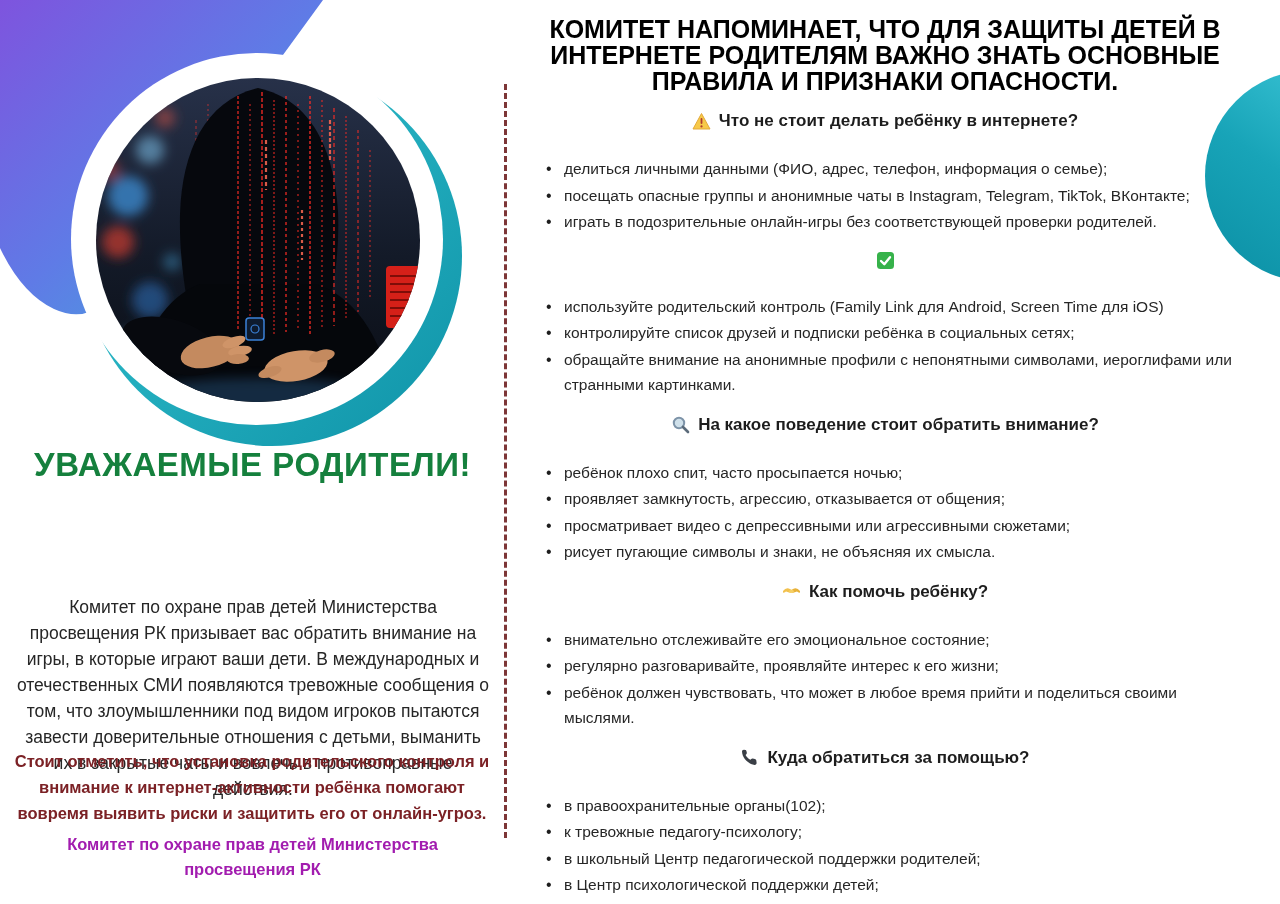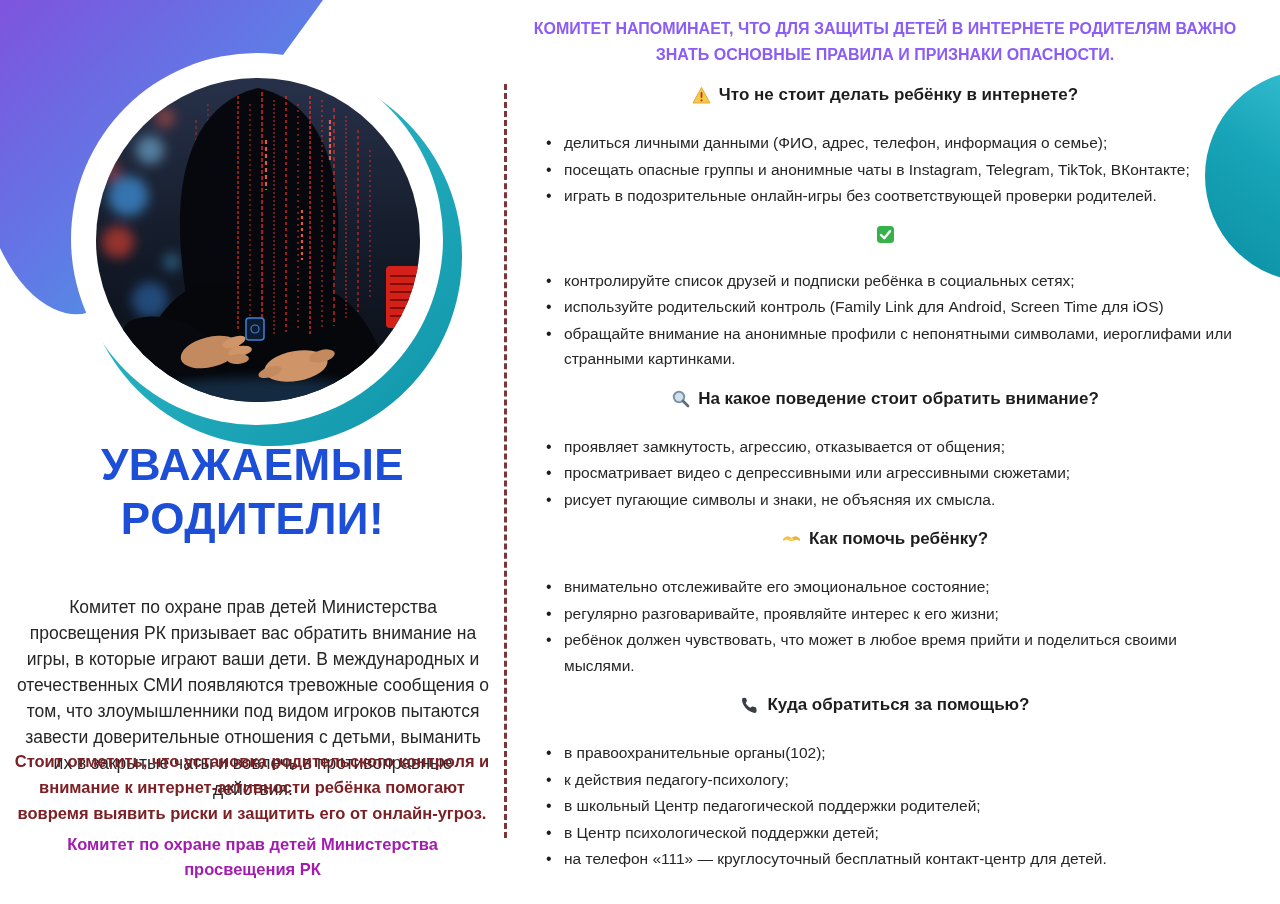--- a/index.html
+++ b/index.html
@@ -4,21 +4,21 @@
 <style>
   html,body{margin:0;padding:0;background:#ffffff;}
   #poster{
     position:relative;width:1280px;height:904px;overflow:hidden;background:#ffffff;
     font-family:"Liberation Sans","DejaVu Sans",sans-serif;
   }
   
   #left-art{position:absolute;left:0;top:0;width:505px;height:450px;}
   .left-title{
     position:absolute;left:0;top:438px;width:505px;text-align:center;
-    color:#1d4ed8;font-weight:bold;font-size:44px;line-height:54px;letter-spacing:.5px;
+    color:#15803d;font-weight:bold;font-size:33px;line-height:54px;letter-spacing:.5px;
   }
   .left-intro{
     position:absolute;left:14px;top:594px;width:478px;text-align:center;
     color:#262626;font-size:17.5px;line-height:26px;
   }
   .left-highlight{
     position:absolute;left:12px;top:748px;width:480px;text-align:center;
     color:#7b2125;font-weight:bold;font-size:16.5px;line-height:26px;
   }
   .left-signature{
@@ -32,21 +32,21 @@
   }
   
   .corner-blob{
     position:absolute;left:1205px;top:70px;width:212px;height:212px;border-radius:50%;
     background:linear-gradient(215deg,#41cadb 8%,#18a4b8 55%,#0e93a8 90%);
   }
   
   #right-col{position:absolute;left:520px;top:0;width:730px;}
   .r-header{
     margin:16px 0 0 0;text-align:center;
-    color:#8b5cf6;font-weight:bold;font-size:16px;line-height:26px;
+    color:#000000;font-weight:bold;font-size:25px;line-height:26px;
   }
   .section{margin-top:16px;}
   .s-title{
     display:flex;align-items:center;gap:8px;
     color:#1d1d1d;font-weight:bold;font-size:17px;line-height:22px;justify-content:center;
   }
   .s-icon{flex:0 0 auto;width:19px;height:19px;display:inline-block;}
   .section ul{margin:24px 0 0 0;padding:0 0 0 26px;list-style:none;}
   .section li{
     position:relative;padding-left:18px;margin-bottom:1px;
@@ -196,35 +196,36 @@
     </div>
 
     <div class="section">
       <div class="s-title">
         <svg class="s-icon" viewBox="0 0 19 19">
           <rect x="1" y="1" width="17" height="17" rx="3.5" fill="#36b24a"></rect>
           <path d="M5 10 L8.3 13.2 L14 6.3" fill="none" stroke="#ffffff" stroke-width="2.4" stroke-linecap="round" stroke-linejoin="round"></path>
         </svg>
       </div>
       <ul>
+        <li>используйте родительский контроль (Family Link для Android, Screen Time для iOS)</li>
         <li>контролируйте список друзей и подписки ребёнка в социальных сетях;</li>
-        <li>используйте родительский контроль (Family Link для Android, Screen Time для iOS)</li>
         <li>обращайте внимание на анонимные профили с непонятными символами, иероглифами или странными картинками.</li>
       </ul>
     </div>
 
     <div class="section">
       <div class="s-title">
         <svg class="s-icon" viewBox="0 0 19 19">
           <circle cx="8" cy="8" r="5.2" fill="#cfe0ea" stroke="#7d93a8" stroke-width="2"></circle>
           <line x1="12" y1="12" x2="17" y2="17" stroke="#5b6b7a" stroke-width="2.6" stroke-linecap="round"></line>
         </svg>
         <span>На какое поведение стоит обратить внимание?</span>
       </div>
       <ul>
+        <li>ребёнок плохо спит, часто просыпается ночью;</li>
         <li>проявляет замкнутость, агрессию, отказывается от общения;</li>
         <li>просматривает видео с депрессивными или агрессивными сюжетами;</li>
         <li>рисует пугающие символы и знаки, не объясняя их смысла.</li>
       </ul>
     </div>
 
     <div class="section">
       <div class="s-title">
         <svg class="s-icon" viewBox="0 0 19 19">
           <path d="M1 9 Q4 5 8 7 L11 9 Q9.5 11.5 7 10.5 L4 9.5 Q2.5 11 1 10.5 Z" fill="#f2c14e"></path>
@@ -242,21 +243,21 @@
 
     <div class="section">
       <div class="s-title">
         <svg class="s-icon" viewBox="0 0 19 19">
           <path d="M4.2 1.8 C3 1.6 2 2.4 2 3.6 C2.3 10.2 8 16 14.6 16.9 C15.8 17 16.7 16 16.6 14.8 L16.3 12.6 C16.2 11.8 15.6 11.2 14.8 11 L12.8 10.6 C12.2 10.5 11.6 10.7 11.2 11.1 L10.5 11.8 C8.4 10.7 6.7 9 5.6 6.9 L6.3 6.2 C6.7 5.8 6.9 5.2 6.8 4.6 L6.4 2.9 C6.2 2.3 5.7 1.9 4.2 1.8 Z" fill="#3a3f46"></path>
         </svg>
         <span>Куда обратиться за помощью?</span>
       </div>
       <ul>
         <li>в правоохранительные органы(102);</li>
-        <li>к действия педагогу-психологу;</li>
+        <li>к тревожные педагогу-психологу;</li>
         <li>в школьный Центр педагогической поддержки родителей;</li>
         <li>в Центр психологической поддержки детей;</li>
         <li>на телефон «111» — круглосуточный бесплатный контакт-центр для детей.</li>
       </ul>
     </div>
 
   </div>
 </div>
 
 </body></html>

